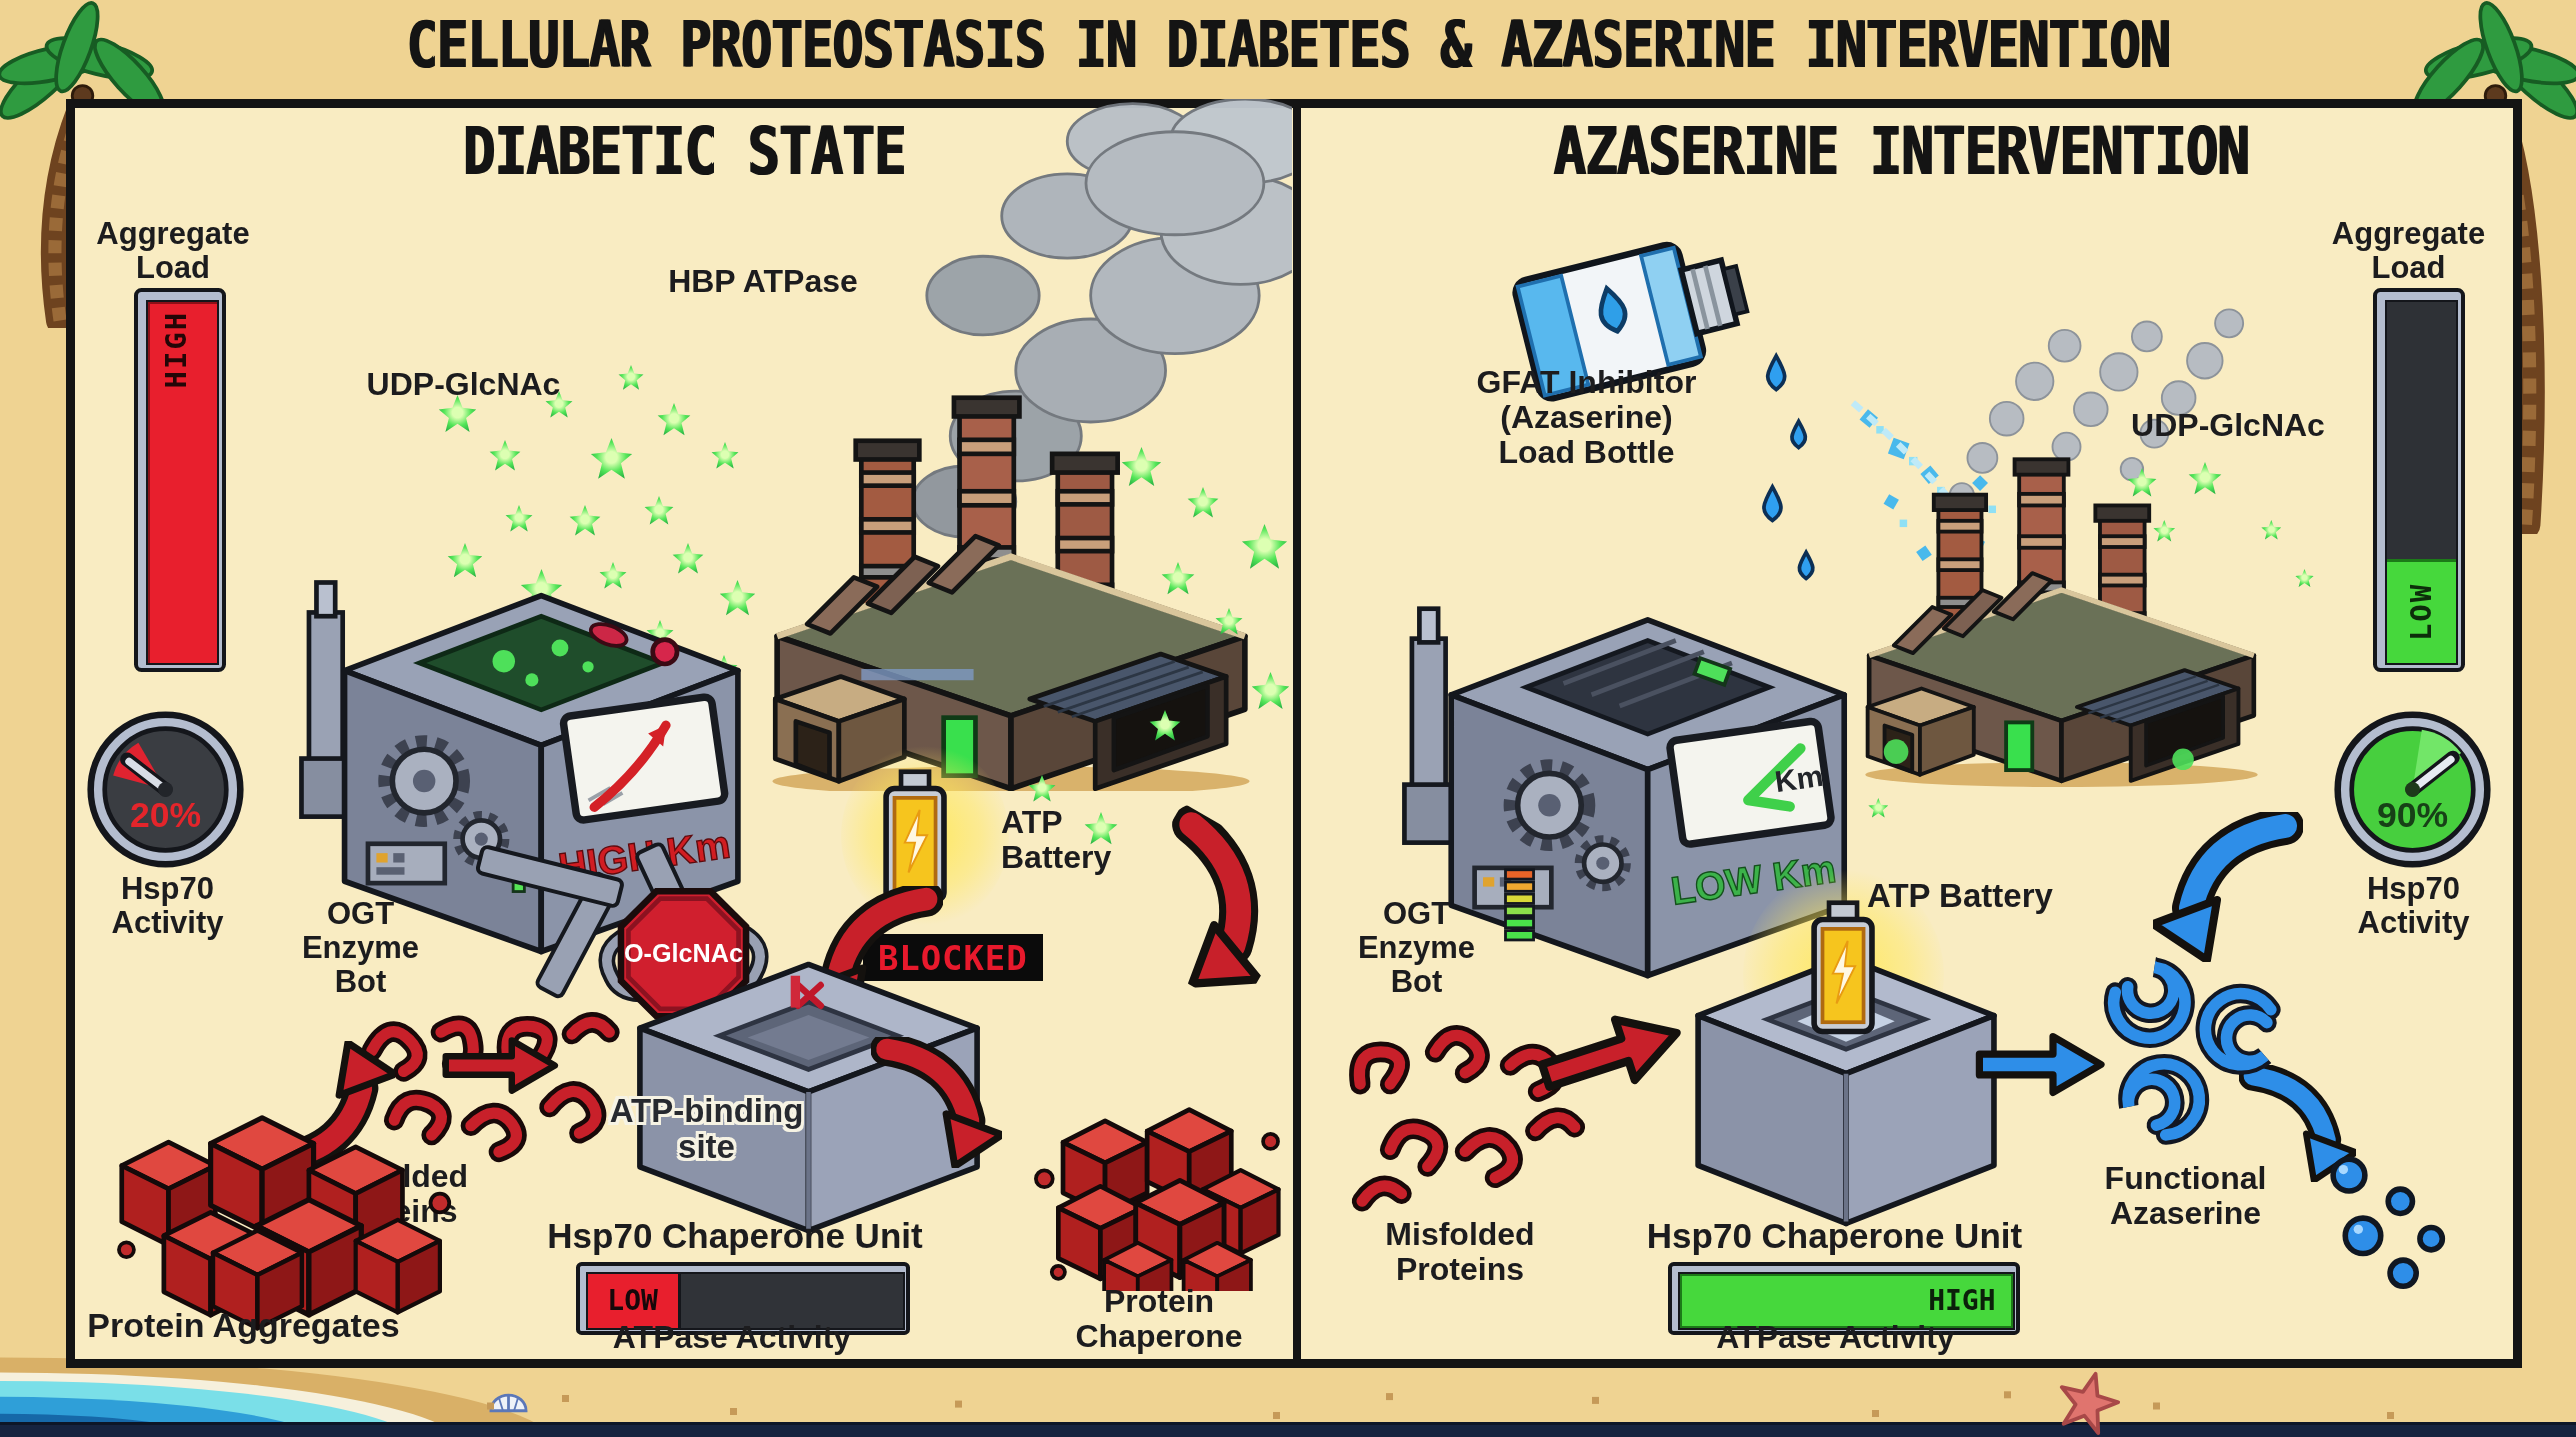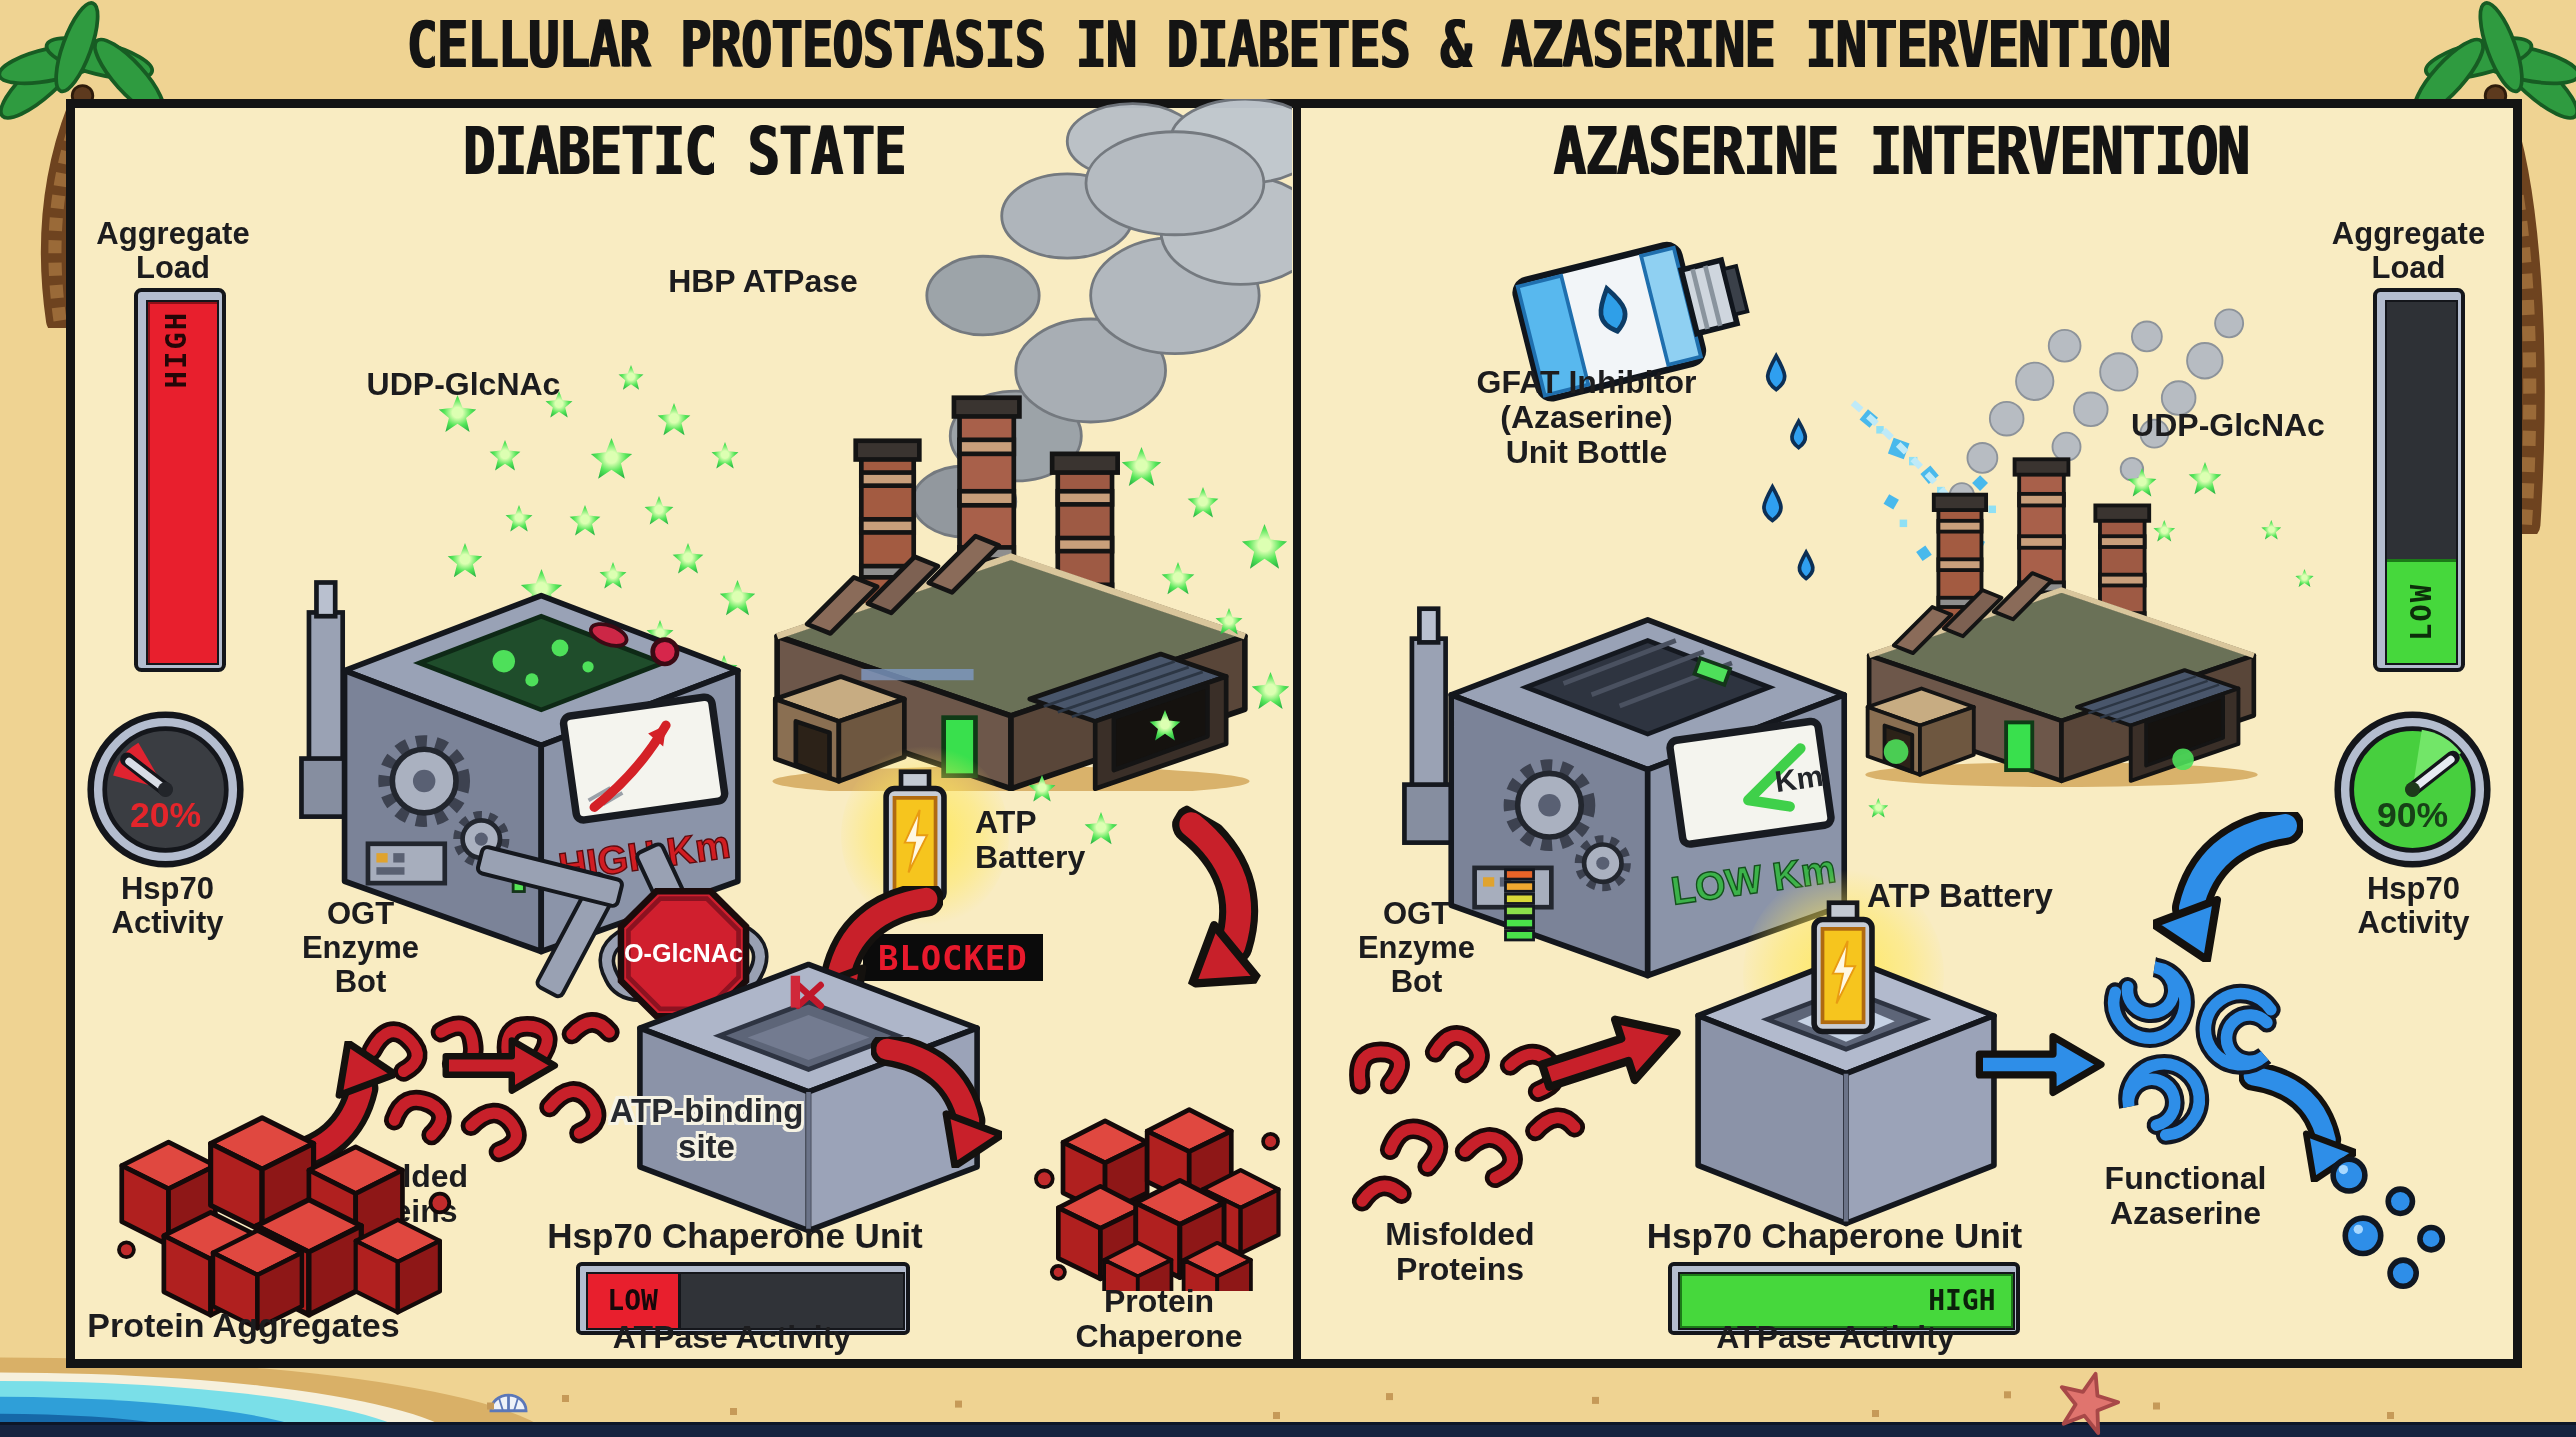--- a/index.html
+++ b/index.html
@@ -251,21 +251,21 @@
     <text x="105" y="88" text-anchor="middle" font-size="27" font-weight="800" fill="#ffffff" font-family="Liberation Sans,sans-serif">O-GlcNAc</text>
   </svg>
 
   <div class="glow" style="left:841px;top:744px;width:168px;height:183px"></div>
   <svg class="abs" style="left:871px;top:768px" width="89" height="140" viewBox="0 0 95 150">
     <rect x="32" y="4" width="30" height="20" fill="#c3c9d3" stroke="#15171c" stroke-width="5"></rect>
     <rect x="16" y="22" width="62" height="120" rx="9" fill="#c8cdd6" stroke="#15171c" stroke-width="6"></rect>
     <rect x="25" y="32" width="44" height="100" fill="#f6c51e" stroke="#b06a10" stroke-width="4"></rect>
     <polygon points="52,45 36,80 47,80 40,112 60,72 49,72" fill="#fff8e2" stroke="#e89b12" stroke-width="2"></polygon>
   </svg>
-  <div class="lbl" style="left:975px;top:805px;width:187px;text-align:left">ATP
+  <div class="lbl" style="left:1001px;top:805px;width:187px;text-align:left">ATP
 Battery</div>
   <div class="blocked" style="left:863px;top:934px">BLOCKED</div>
 
   <svg class="abs" style="left:803px;top:886px;transform:scaleX(-1)" width="140" height="140" viewBox="0 0 150 150">
     <path d="M18,14 Q96,26 112,96" fill="none" stroke="#14110e" stroke-width="38" stroke-linecap="round"></path>
     <path d="M18,14 Q96,26 112,96" fill="none" stroke="#c8202a" stroke-width="24" stroke-linecap="round"></path>
     <polygon points="86,88 150,112 96,148" fill="#c8202a" stroke="#14110e" stroke-width="8" stroke-linejoin="round"></polygon>
   </svg>
 
   <svg class="abs" style="left:607px;top:957px" width="403" height="281" viewBox="0 0 430 300">
@@ -392,21 +392,21 @@
       <rect x="160" y="60" width="36" height="120" fill="#8fd0f2" stroke="#1f6fae" stroke-width="4"></rect>
       <path d="M116,85 C130,105 136,118 116,132 C96,118 102,105 116,85 Z" fill="#2f9fe8" stroke="#0d3c66" stroke-width="5"></path>
       <rect x="198" y="85" width="44" height="70" fill="#cfd6de" stroke="#10151c" stroke-width="6"></rect>
       <line x1="210" y1="87" x2="210" y2="153" stroke="#8a949e" stroke-width="5"></line>
       <line x1="224" y1="87" x2="224" y2="153" stroke="#8a949e" stroke-width="5"></line>
       <rect x="242" y="95" width="14" height="50" fill="#3a4049" stroke="#10151c" stroke-width="4"></rect>
     </g>
   </svg>
   <div class="lbl" style="left:1451px;top:365px;width:271px">GFAT Inhibitor
 (Azaserine)
-Unit Bottle</div>
+Load Bottle</div>
 
   <svg class="abs" style="left:1750px;top:337px" width="318" height="281" viewBox="0 0 340 300">
     <g stroke="#0c2f55" stroke-width="4">
       <path d="M28,20 C38,38 42,46 28,56 C14,46 18,38 28,20 Z" fill="#2f9ff0"></path>
       <path d="M52,90 C60,104 63,110 52,118 C41,110 44,104 52,90 Z" fill="#2f9ff0"></path>
       <path d="M24,160 C34,178 38,186 24,196 C10,186 14,178 24,160 Z" fill="#2f9ff0"></path>
       <path d="M60,230 C68,244 71,250 60,258 C49,250 52,244 60,230 Z" fill="#2f9ff0"></path>
     </g>
     <g fill="#49b9ec">
       <rect x="120" y="80" width="14" height="14" transform="rotate(40 127 87)"></rect>

